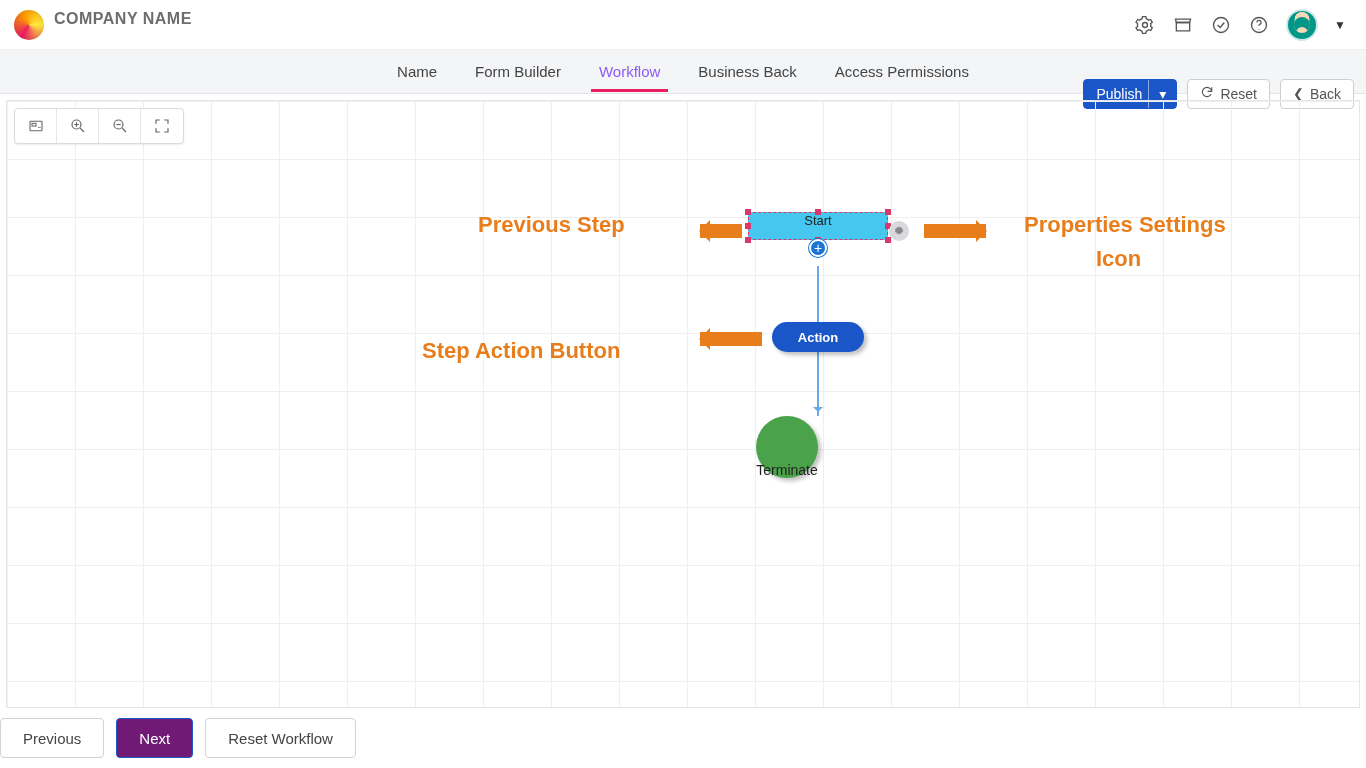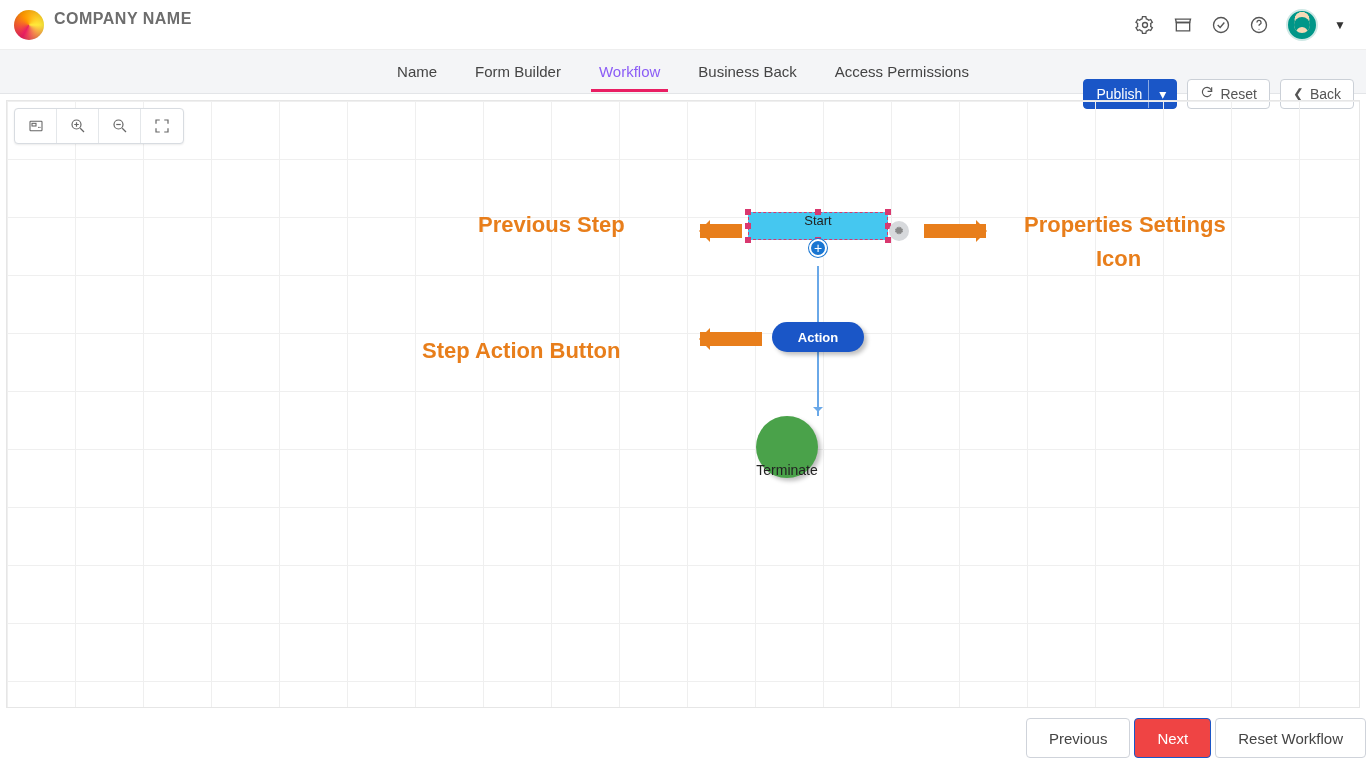--- a/index.html
+++ b/index.html
@@ -115,25 +115,25 @@
   .conn2 { left:817px; top:258px; height:64px; }
 
   
   .anno { position:absolute; color:#e87e1b; font-weight:700; font-size:22px; white-space:nowrap; pointer-events:none;}
   .anno-arrow { position:absolute; height:14px; background:#e87e1b; }
   .anno-arrow.right::after{ content:""; position:absolute; right:-12px; top:-4px; border:11px solid transparent; border-left-color:#e87e1b;}
   .anno-arrow.left::after{ content:""; position:absolute; left:-12px; top:-4px; border:11px solid transparent; border-right-color:#e87e1b;}
 
   
   .footer {
-    height:60px; display:flex; align-items:center; justify-content:flex-end; gap:4px;
+    height:60px; display:flex; align-items:center; justify-content:flex-start; gap:12px;
   }
   .fbtn { height:40px; padding:0 22px; border-radius:4px; border:1px solid #cfd3da; background:#fff;
           font-size:15px; color:#444; cursor:pointer; }
-  .fbtn.primary { background:#ef4444; color:#fff; border-color:#1a56c7; }
+  .fbtn.primary { background:#701a75; color:#fff; border-color:#1a56c7; }
 </style>
 </head>
 <body>
 
 <div class="top-header">
   <div class="brand">
     <div class="brand-logo"></div>
     <div class="brand-name">COMPANY NAME</div>
   </div>
   <div class="top-right">

